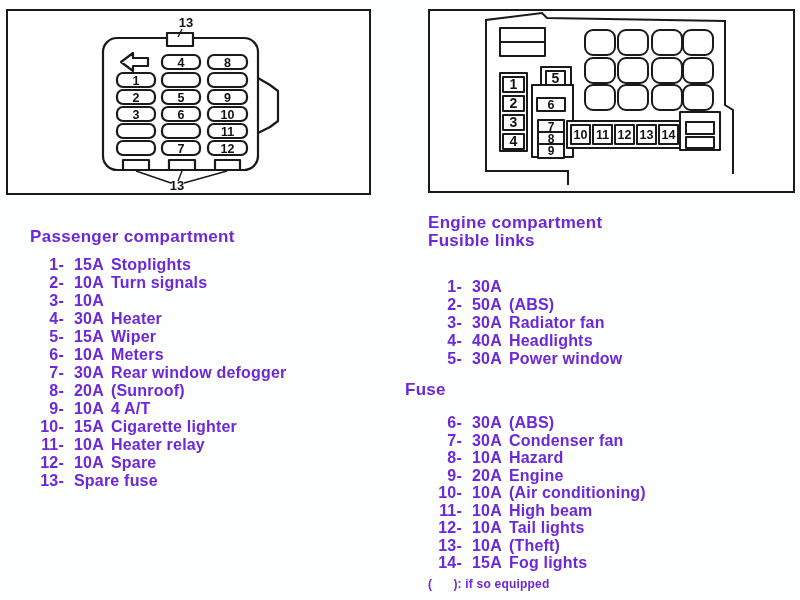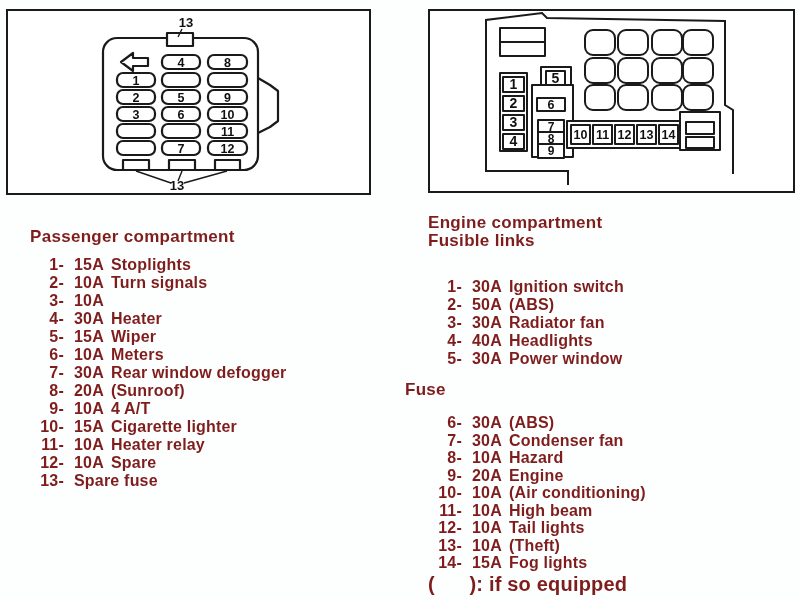--- a/index.html
+++ b/index.html
@@ -1,38 +1,38 @@
 <!DOCTYPE html>
 <html><head>
 <meta charset="utf-8">
 <style>
   html,body{margin:0;padding:0;background:#fdfefe;}
   .stage{position:relative;width:800px;height:600px;background:#fdfefe;overflow:hidden;
-         font-family:"Liberation Sans", sans-serif;color:#7f1d1d;}
+         font-family:"Liberation Sans", sans-serif;color:#6d28d9;}
   .panel{position:absolute;box-sizing:border-box;border:2px solid #1a1a1a;background:#fff;}
   #panel-passenger{left:6px;top:9px;width:365px;height:186px;}
   #panel-engine{left:428px;top:9px;width:367px;height:184px;}
   .panel svg{position:absolute;left:0;top:0;width:100%;height:100%;}
   svg text{font-family:"Liberation Sans", sans-serif;font-weight:700;fill:#111;}
 
   .tblock{position:absolute;}
   .sec-title{font-size:17px;font-weight:700;letter-spacing:.3px;line-height:18px;white-space:pre;}
   #p-title{left:30px;top:228px;}
   #e-title{left:428px;top:214px;}
   #e-fuse-title{left:405px;top:381px;}
   .fuse-list{position:absolute;}
   #p-list{left:32px;top:256px;}
   #e-fusible{left:430px;top:278px;}
   #e-fuselist{left:430px;top:414px;}
   #e-fuselist .fuse-row{height:17.5px;line-height:17.5px;}
   .fuse-row{display:flex;height:18px;line-height:18px;font-size:16px;font-weight:600;letter-spacing:.2px;}
   .fuse-row .num{width:32px;text-align:right;margin-right:10px;flex:none;}
   .fuse-row .rating{margin-right:7px;flex:none;}
   .fuse-row .rating:empty{display:none;margin:0;}
-  .notes{position:absolute;font-size:20px;font-weight:600;letter-spacing:.2px;}
+  .notes{position:absolute;font-size:12px;font-weight:600;letter-spacing:.2px;}
   .notes .note-line{height:19px;line-height:19px;white-space:pre;}
   #p-notes{left:30px;top:503px;}
   #e-note{left:428px;top:575px;}
 </style>
 </head>
 <body>
 
 <div class="stage">
 
   <div class="panel" id="panel-passenger">
@@ -235,21 +235,20 @@
       <div class="note-line"></div>
       <div class="note-line"></div>
     </div>
 
   <div class="tblock sec-title" id="e-title"><span>Engine compartment</span><br><span>Fusible links</span></div>
 
   <div class="fuse-list" id="e-fusible">
       <div class="fuse-row">
       <span class="num">1-</span>
       <span class="rating">30A</span>
-      <span class="fname">Ignition switch</span>
     </div>
       <div class="fuse-row">
       <span class="num">2-</span>
       <span class="rating">50A</span>
       <span class="fname">(ABS)</span>
     </div>
       <div class="fuse-row">
       <span class="num">3-</span>
       <span class="rating">30A</span>
       <span class="fname">Radiator fan</span>

